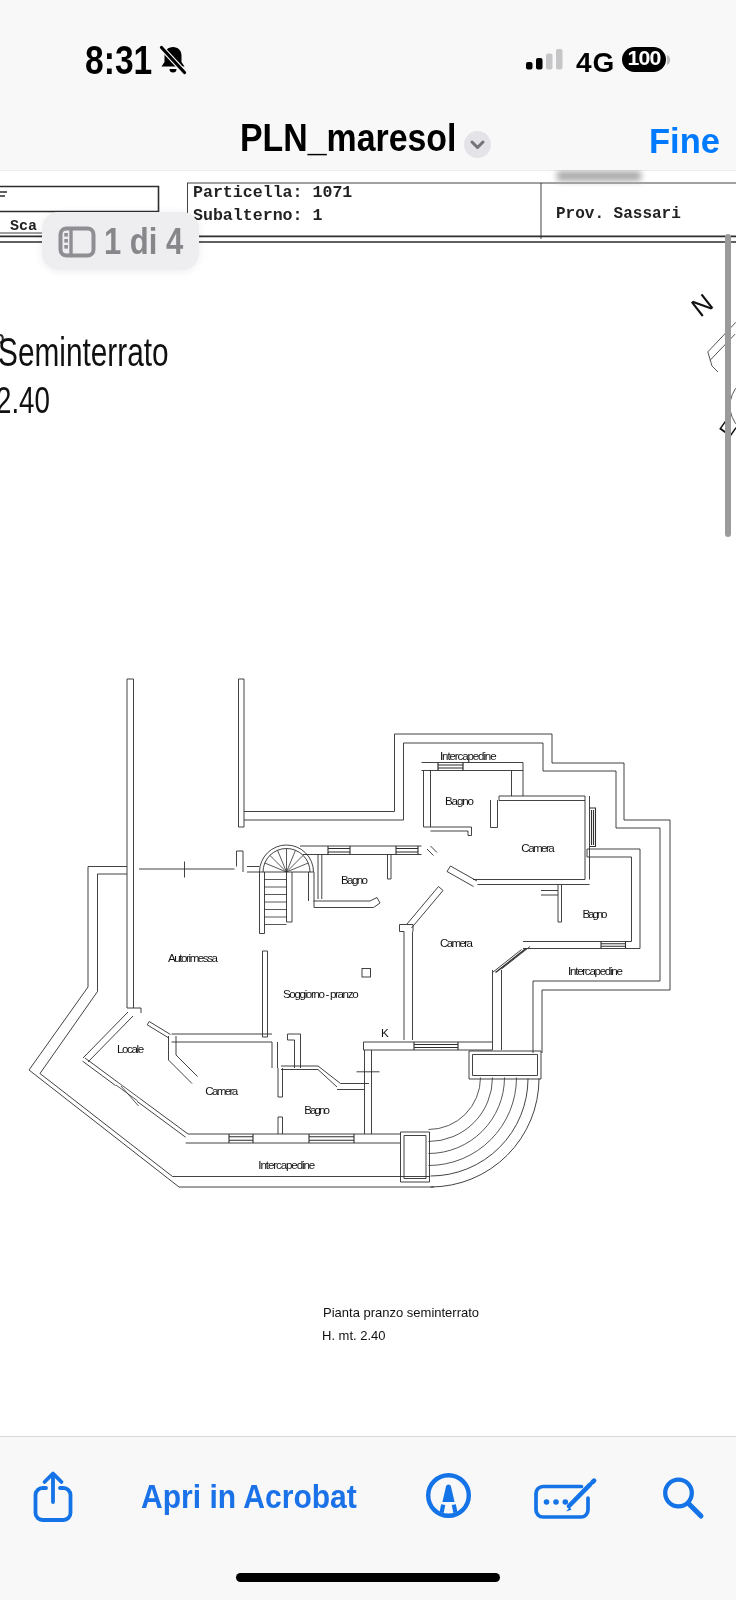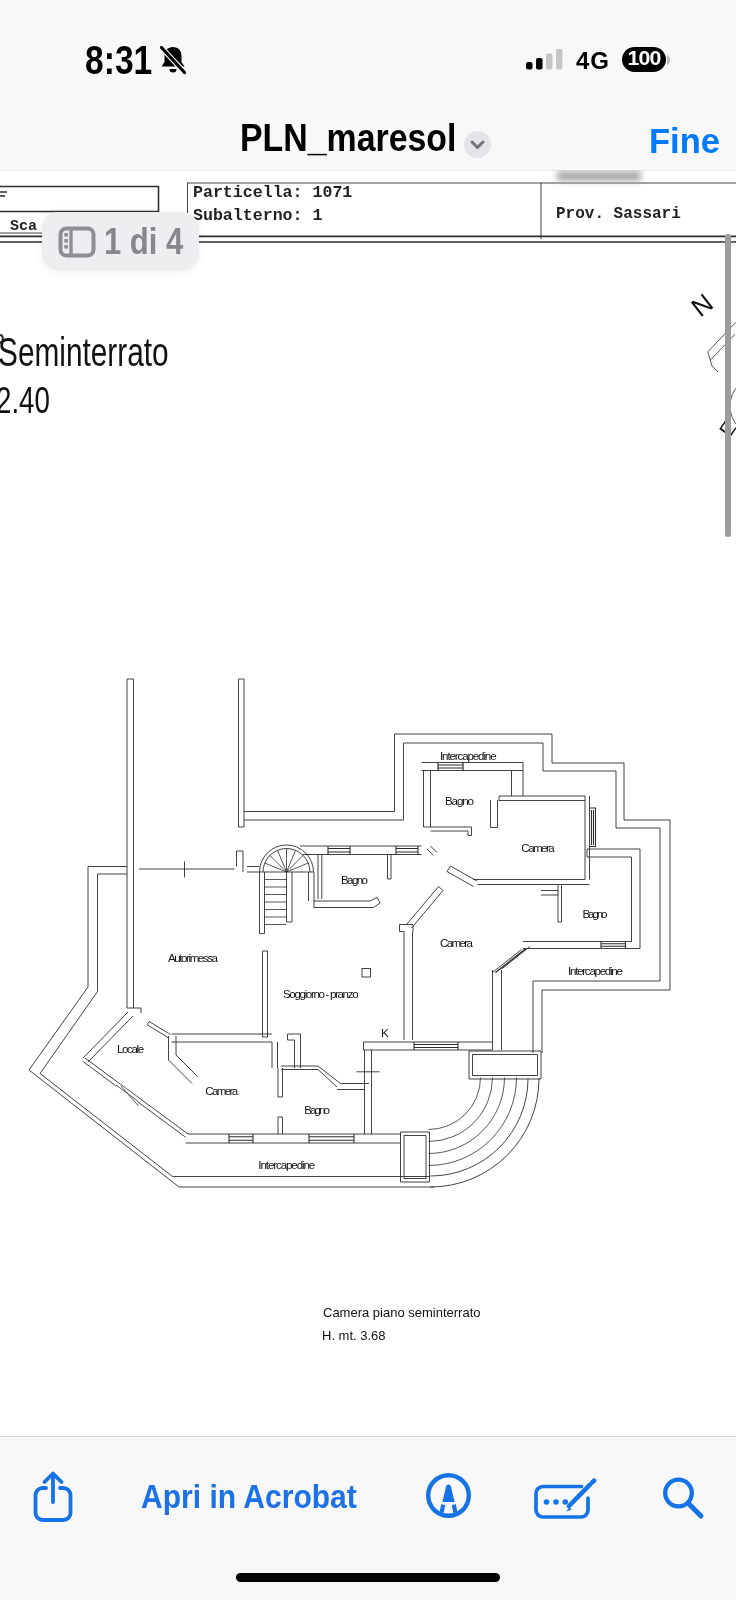--- a/index.html
+++ b/index.html
@@ -20,21 +20,21 @@
   <path d="M6.5 4.5 L29.5 29.5" stroke="#000" stroke-width="3.2" stroke-linecap="round"></path>
 </svg>
 
 <svg class="abs" style="left:526px;top:48px;" width="42" height="24" viewBox="0 0 42 24">
   <rect x="0" y="14" width="6.5" height="7.5" rx="2" fill="#000"></rect>
   <rect x="10" y="10" width="6.5" height="11.5" rx="2" fill="#000"></rect>
   <rect x="20" y="5.5" width="6.5" height="16" rx="2" fill="#c6c6c8"></rect>
   <rect x="30" y="1" width="6.5" height="20.5" rx="2" fill="#c6c6c8"></rect>
 </svg>
 
-<div class="abs" style="left:576px;top:47px;font-size:24px;font-weight:600;color:#000;letter-spacing:1px;text-align:center;">4G</div>
+<div class="abs" style="left:576px;top:47px;font-size:28px;font-weight:600;color:#000;letter-spacing:1px;text-align:center;">4G</div>
 
 <div class="abs" style="left:622px;top:47px;width:44px;height:25px;background:#000;border-radius:12.5px;"></div>
 <div class="abs" style="left:626px;top:46px;width:44px;color:#fff;font-size:26px;font-weight:700;text-align:center;transform:scale(0.82,0.78);transform-origin:0 0;letter-spacing:-1px;">100</div>
 <svg class="abs" style="left:666px;top:54px;" width="6" height="12" viewBox="0 0 6 12">
     <path d="M1 1 a5.5 5.5 0 0 1 0 10 Z" fill="#bdbdbf"></path>
   </svg>
 
 <div class="abs" style="left:240px;top:116px;font-size:39px;font-weight:700;color:#000;transform:scaleX(0.868);transform-origin:0 0;">PLN_maresol</div>
 
 <div class="abs" style="left:464px;top:131px;width:27px;height:27px;border-radius:14px;background:#e3e3e8;"></div>
@@ -277,23 +277,23 @@
 </svg>
 
 <div class="abs" style="left:104px;top:221px;font-size:36.5px;font-weight:700;color:#87878b;transform:scaleX(0.85);transform-origin:0 0;">1 di 4</div>
 
 <div class="abs" style="left:-2px;top:330px;font-size:40px;color:#111;transform:scaleX(0.745);transform-origin:0 0;">Seminterrato</div>
 
 <div class="abs" style="left:-4px;top:380px;font-size:36px;color:#111;transform:scaleX(0.77);transform-origin:0 0;">2.40</div>
 
 <div class="abs" style="left:725px;top:234px;width:6px;height:303px;border-radius:3px;background:#9b9b9e;"></div>
 
-<div class="abs" style="left:323px;top:1305px;font-size:13px;color:#111;">Camera piano seminterrato</div>
-
-<div class="abs" style="left:322px;top:1328px;font-size:13px;color:#111;">H. mt. 3.68</div>
+<div class="abs" style="left:323px;top:1305px;font-size:13px;color:#111;">Pianta pranzo seminterrato</div>
+
+<div class="abs" style="left:322px;top:1328px;font-size:13px;color:#111;">H. mt. 2.40</div>
 
 <div class="abs" style="left:0;top:1436px;width:736px;height:164px;background:#f8f8f8;border-top:1px solid #d8d8d8;"></div>
 
 <svg class="abs" style="left:30px;top:1468px;" width="46" height="56" viewBox="0 0 46 56">
   <path d="M16 20 L12.5 20 a7 7 0 0 0 -7 7 L5.5 45 a7 7 0 0 0 7 7 L33.5 52 a7 7 0 0 0 7 -7 L40.5 27 a7 7 0 0 0 -7 -7 L30 20" fill="none" stroke="#1473e6" stroke-width="3.8" stroke-linecap="round"></path>
   <line x1="23" y1="7.5" x2="23" y2="34" stroke="#1473e6" stroke-width="3.8" stroke-linecap="round"></line>
   <path d="M14.5 14 L23 5.5 L31.5 14" fill="none" stroke="#1473e6" stroke-width="3.8" stroke-linecap="round" stroke-linejoin="round"></path>
 </svg>
 
 <div class="abs" style="left:141px;top:1478px;font-size:33px;font-weight:600;color:#1b72e8;transform:scaleX(0.91);transform-origin:0 0;">Apri in Acrobat</div>

